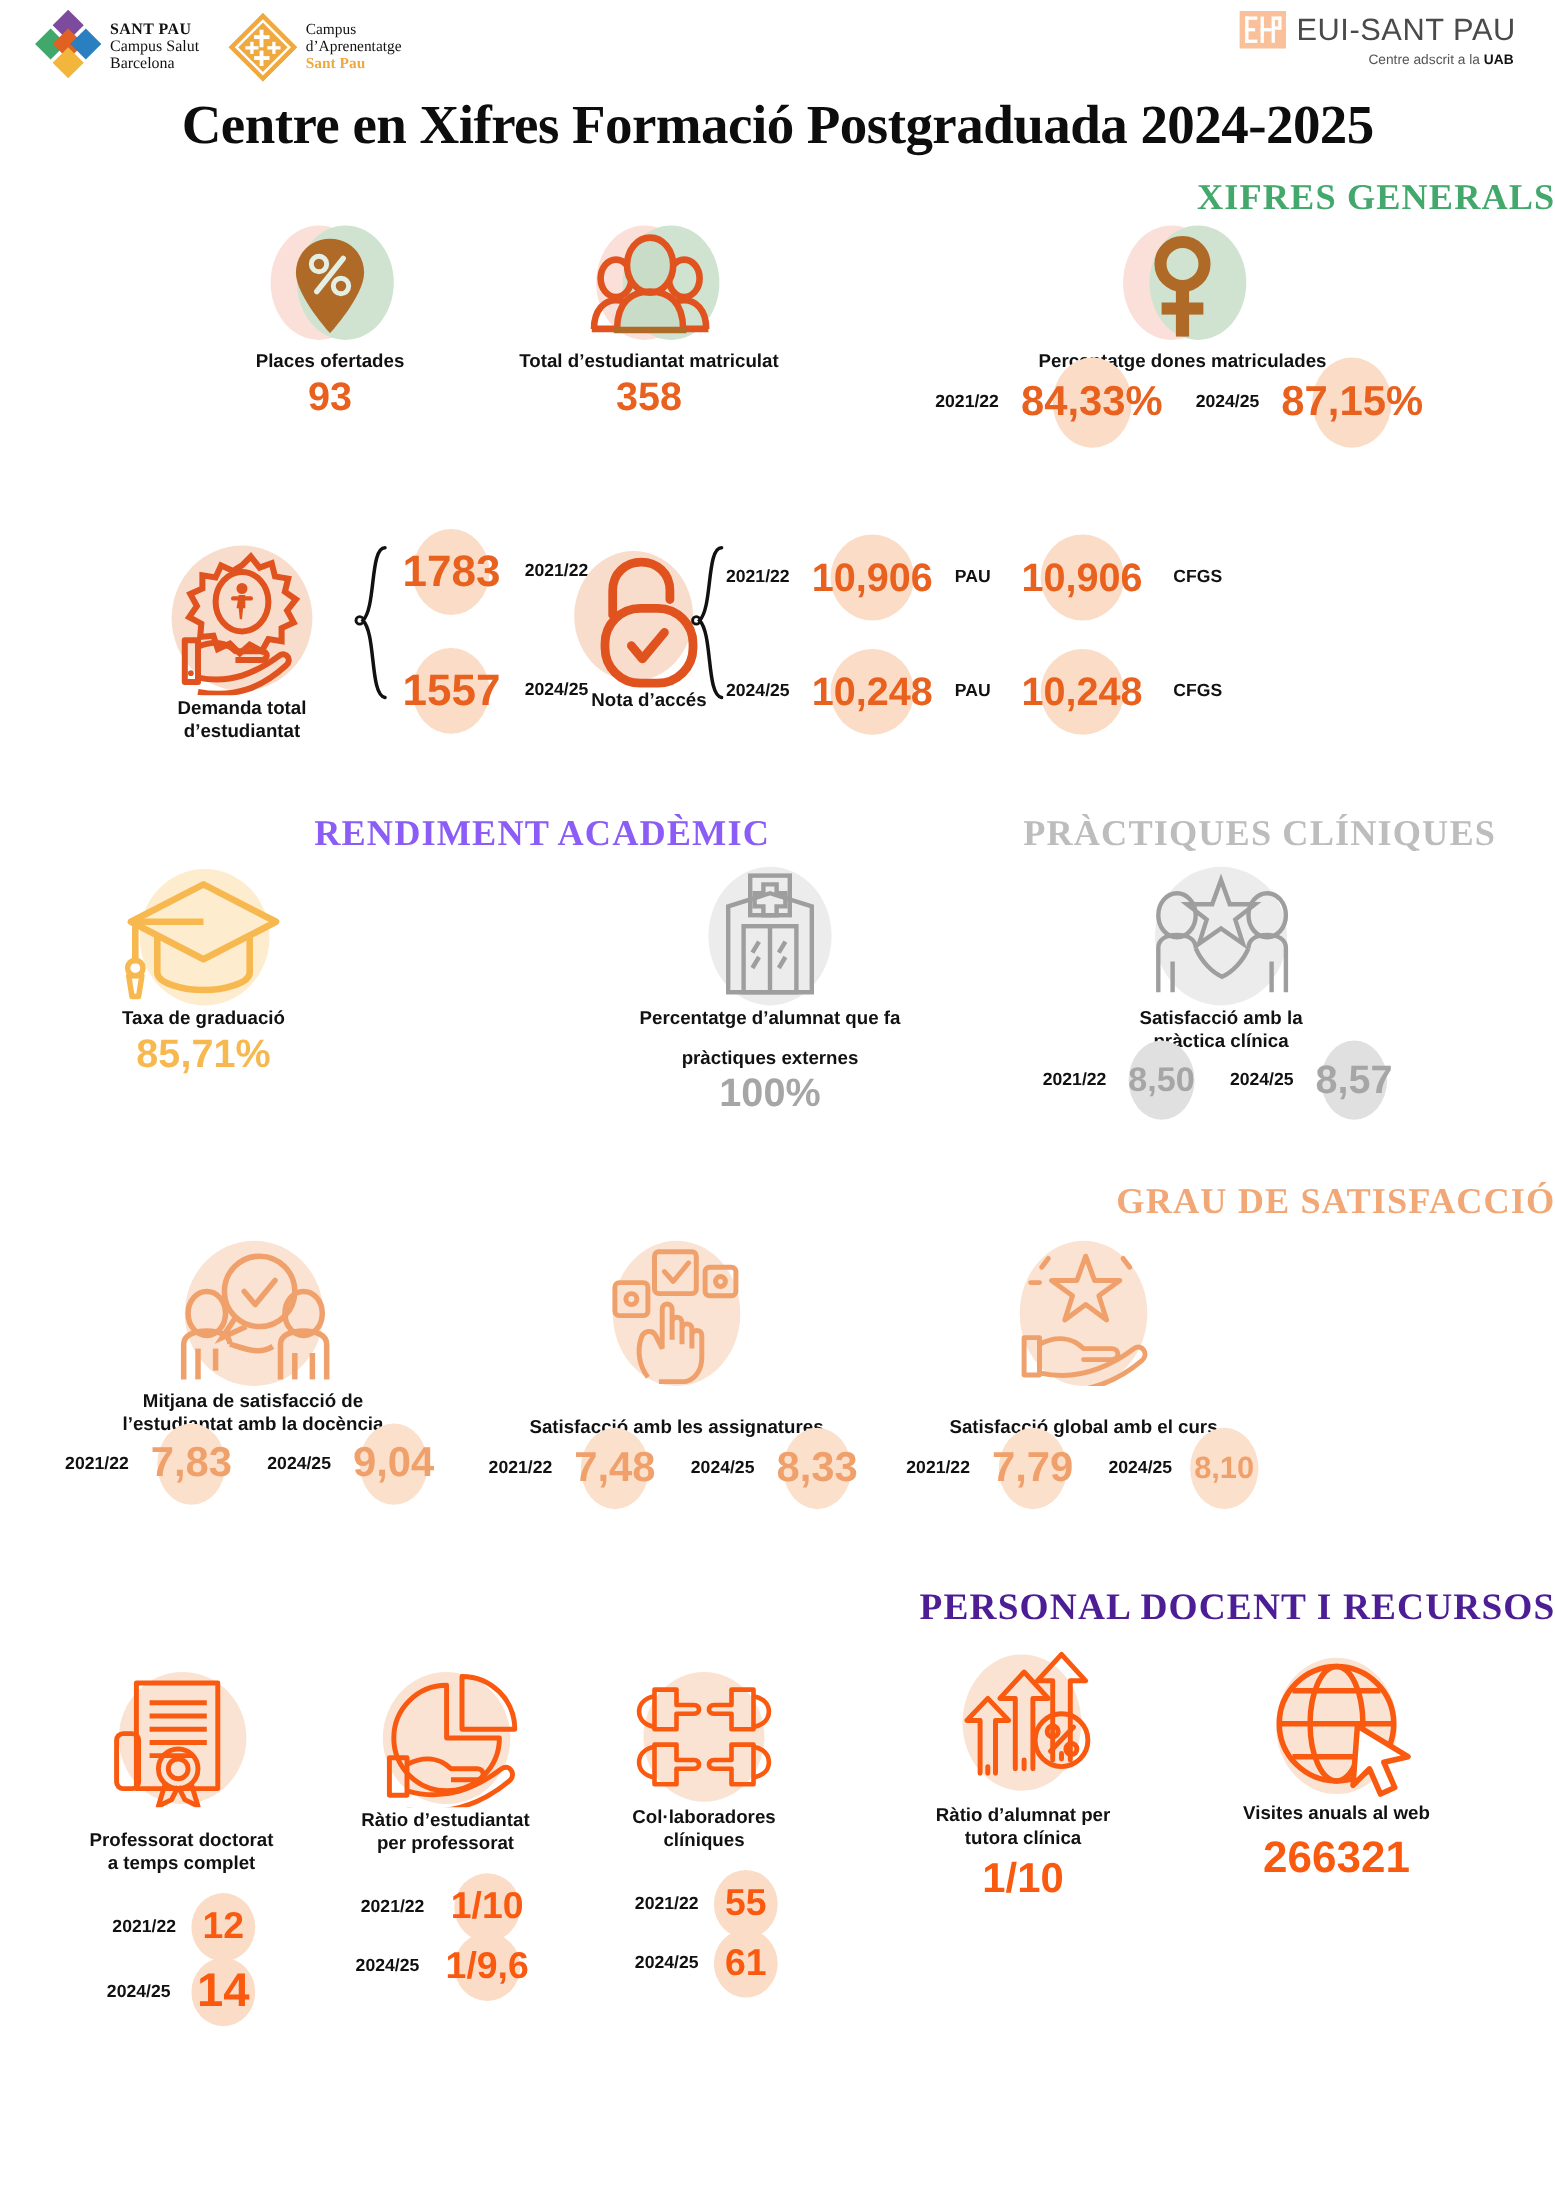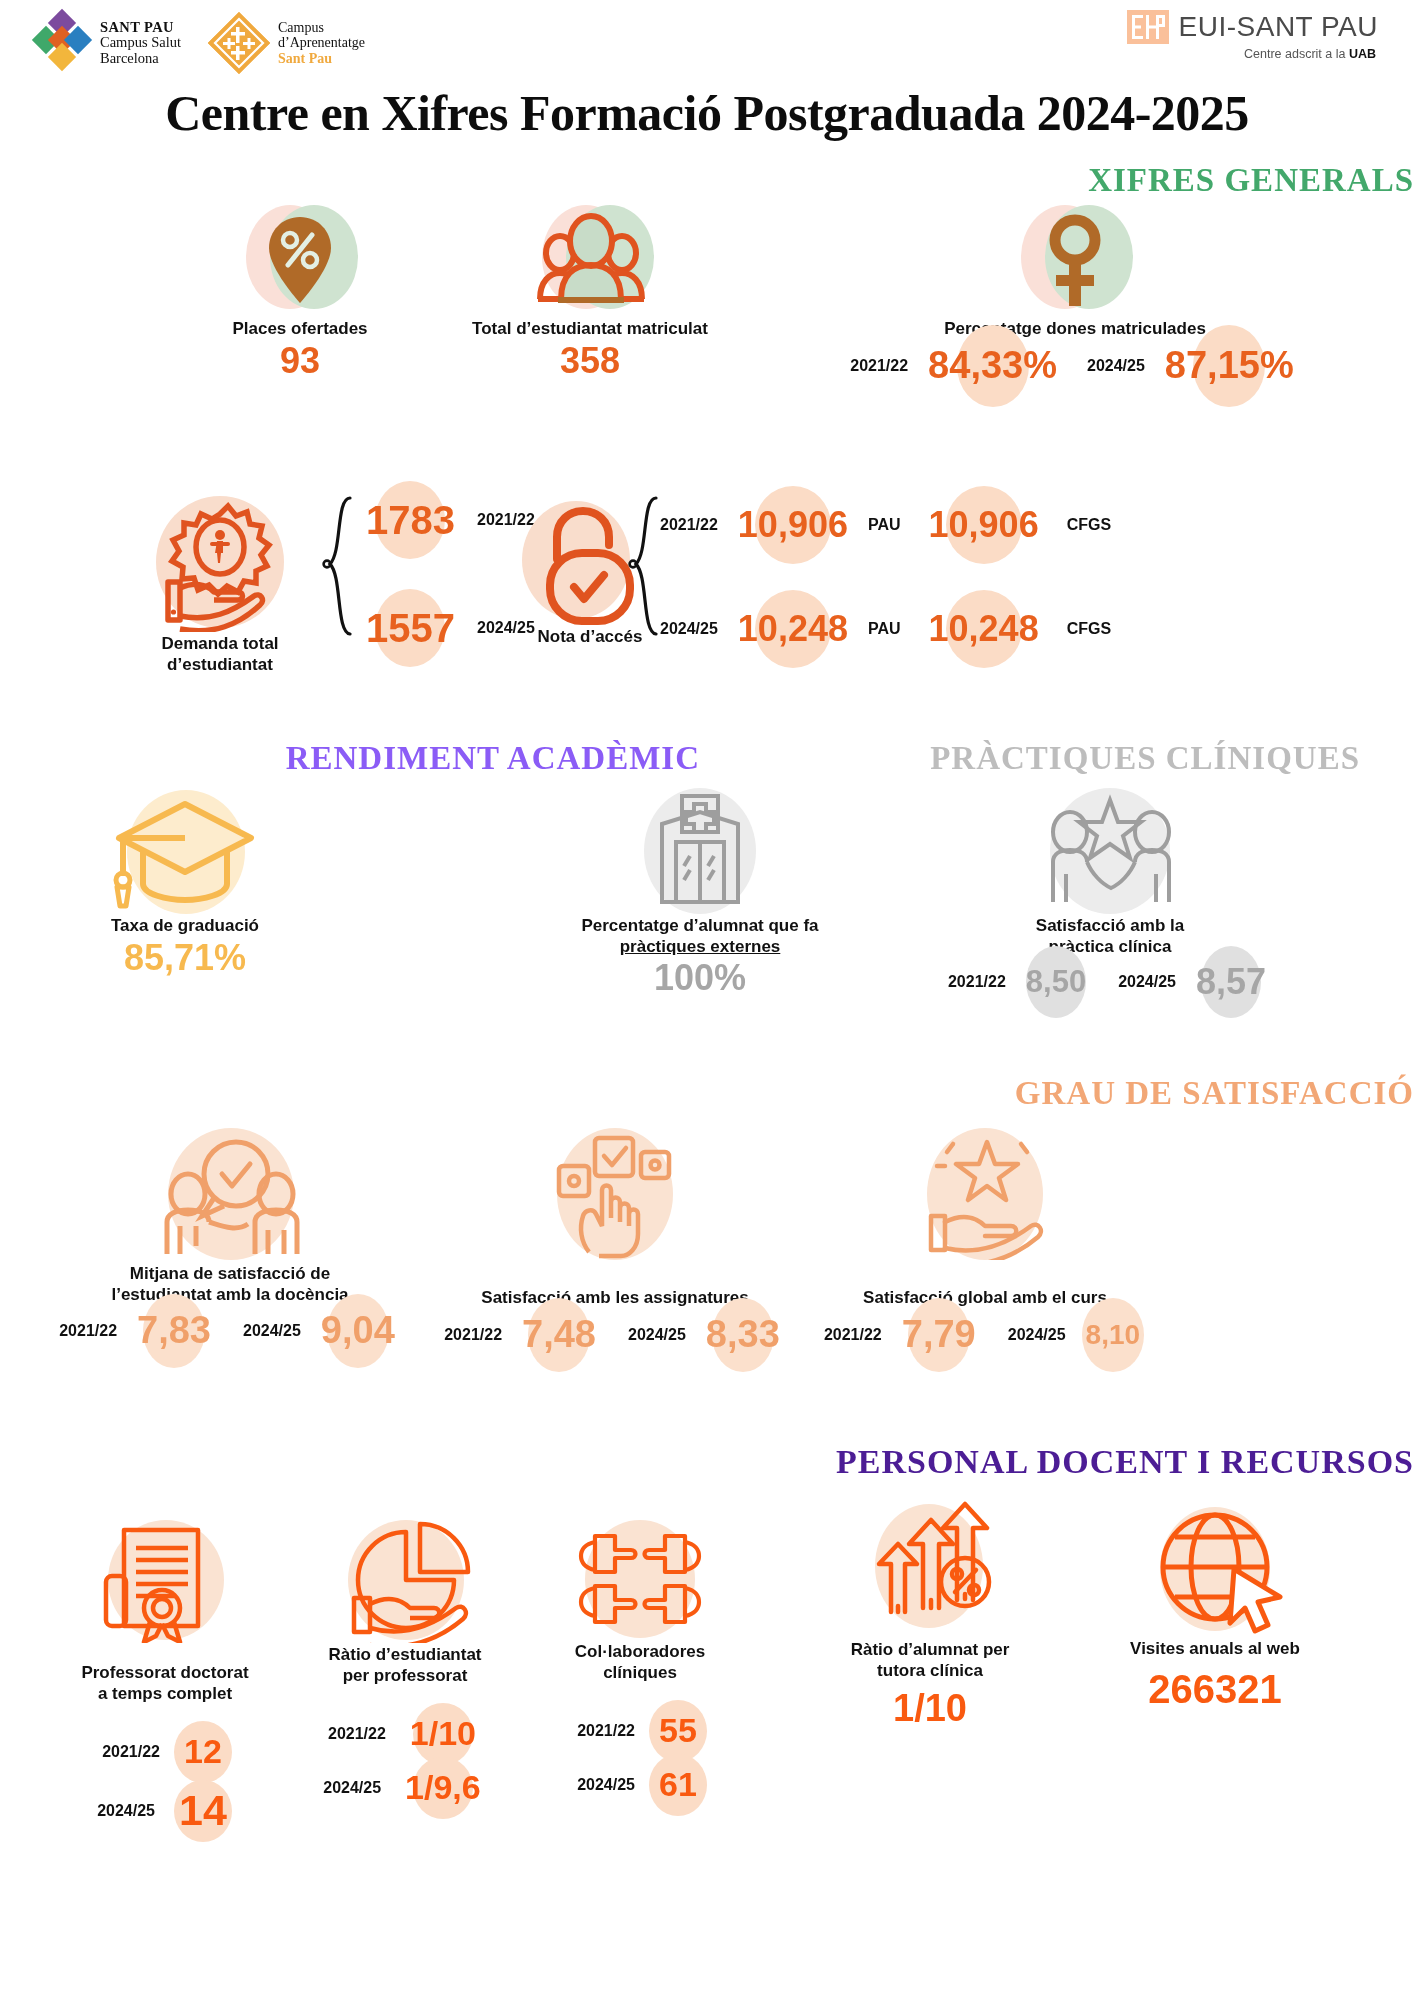--- a/index.html
+++ b/index.html
@@ -381,21 +381,21 @@
           <rect x="56" y="52" width="48" height="60"></rect>
           <line x1="80" y1="52" x2="80" y2="112"></line>
           <line x1="64" y1="76" x2="70" y2="66"></line>
           <line x1="64" y1="90" x2="70" y2="80"></line>
           <line x1="88" y1="76" x2="94" y2="66"></line>
           <line x1="88" y1="90" x2="94" y2="80"></line>
         </g>
       </svg>
     </div>
     <div class="caption" style="margin-top:4px;">Percentatge d’alumnat que fa</div>
-    <div class="caption" style="margin-top:0;text-decoration:underline;">pràctiques externes</div>
+    <div class="caption" style="margin-top:15px;">pràctiques externes</div>
     <div class="bigval v-grey">100%</div>
   </div>
 
   <div class="stat" style="left:830px;top:790px;width:560px;">
     <div class="icon-wrap" style="width:180px;height:122px;margin:0 auto;">
       <div class="blob" style="background:#ececec;width:120px;height:126px;left:30px;top:-2px;"></div>
       <svg width="180" height="122" style="position:absolute;left:0;top:0">
         <g fill="none" stroke="#9e9e9e" stroke-width="4">
           <path d="M90 10 L98 32 H121 L103 46 L110 68 L90 54 L70 68 L77 46 L59 32 H82 Z"></path>
           <ellipse cx="50" cy="42" rx="17" ry="20"></ellipse>

